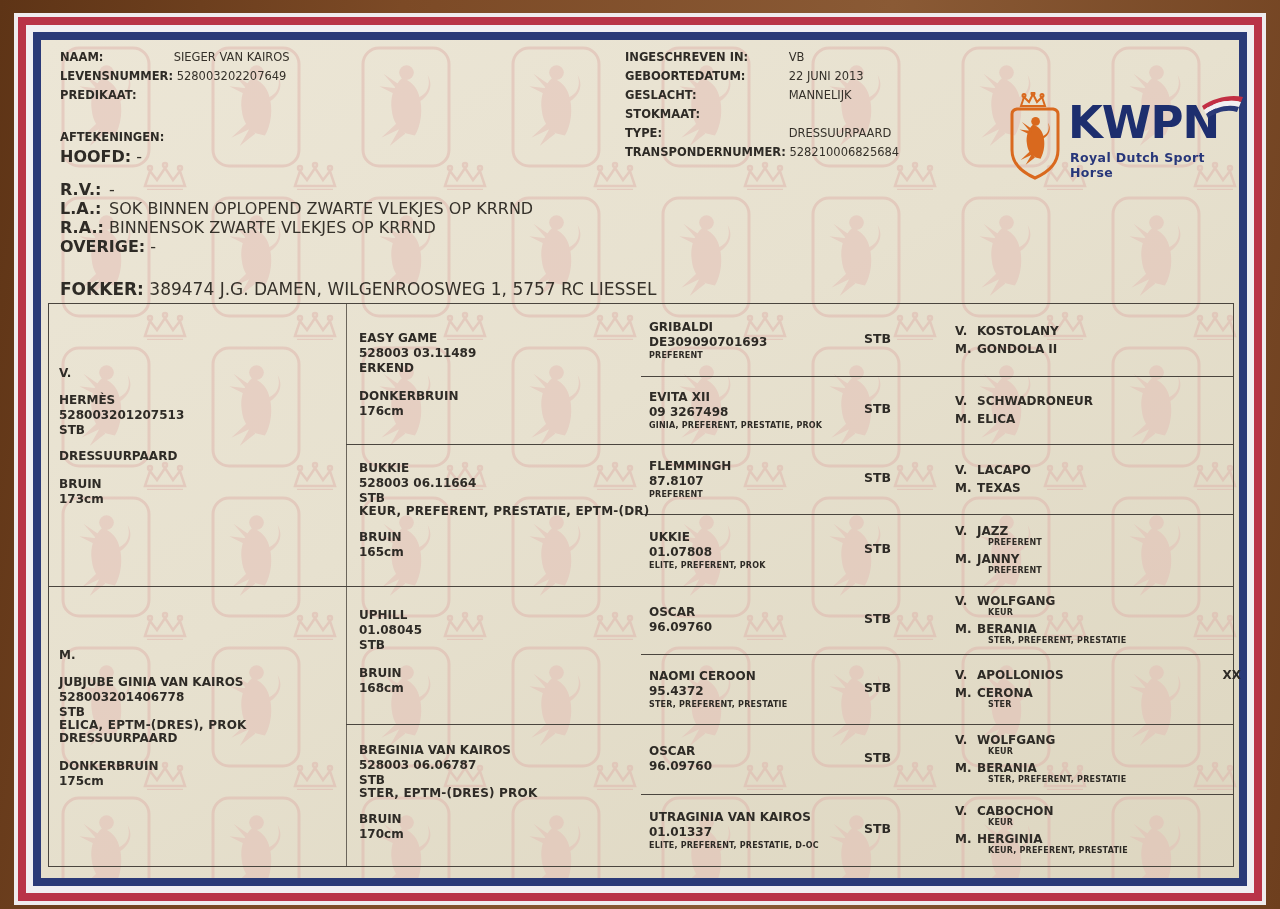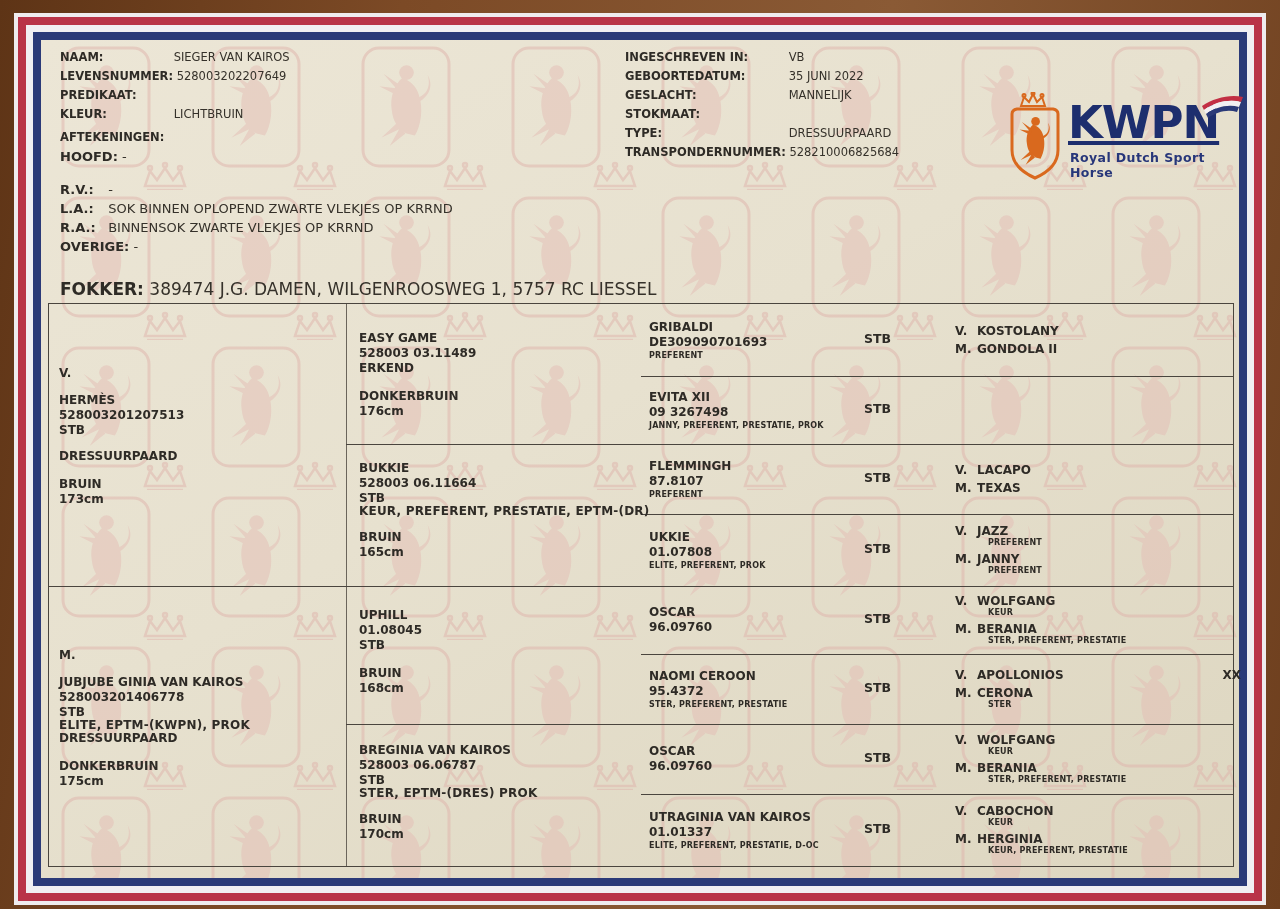--- a/index.html
+++ b/index.html
@@ -13,32 +13,32 @@
   .content{position:absolute;inset:0;}
 
   
   .hblock-left{position:absolute;left:19px;top:8px;width:560px;}
   .hblock-right{position:absolute;left:584px;top:8px;width:390px;}
   .hrow{line-height:19px;white-space:nowrap;font-size:11.5px;}
   .hlabel{display:inline-block;min-width:110px;font-weight:700;}
   .rlabel{display:inline-block;min-width:160px;font-weight:700;}
   .hvalue{font-weight:400;color:#35312a;}
   .section-title{position:absolute;left:19px;font-weight:700;font-size:11.5px;line-height:19px;}
-  .mrow{line-height:19px;font-size:13px;white-space:nowrap;}
+  .mrow{line-height:19px;font-size:16px;white-space:nowrap;}
   .mlabel{display:inline-block;min-width:44px;font-weight:700;}
   .markings-a{position:absolute;left:19px;top:107px;}
   .markings-b{position:absolute;left:19px;top:140px;}
   .fokker{position:absolute;left:19px;top:239px;font-size:17px;white-space:nowrap;}
   .flabel{display:inline-block;min-width:68px;font-weight:700;}
 
   
   .logo{position:absolute;left:963px;top:52px;width:235px;height:92px;}
   .logo-shield{position:absolute;left:0;top:0;}
   .logo-kwpn{position:absolute;left:64px;top:8px;font-size:45px;font-weight:700;letter-spacing:-1px;
-             color:#1d2e6e;line-height:46px;text-decoration:underline;}
+             color:#1d2e6e;line-height:46px;}
   .logo-tag{position:absolute;left:66px;top:58px;font-size:12.5px;font-weight:700;color:#27367a;letter-spacing:.4px;}
   .logo-swoosh{position:absolute;left:196px;top:2px;}
 
   
   .ptable{position:absolute;left:7px;top:263px;width:1184px;height:562px;border:1px solid #4a453e;}
   .hline{position:absolute;height:1px;background:#4a453e;right:0;}
   .vline{position:absolute;width:1px;background:#6b655b;top:0;bottom:0;left:297px;}
   .pline1{top:72px;left:592px;}
   .pline2{top:140px;left:297px;}
   .pline3{top:210px;left:592px;}
@@ -119,24 +119,20 @@
           <span class="hvalue">SIEGER VAN KAIROS</span>
         </div>
         <div class="hrow">
           <span class="hlabel">LEVENSNUMMER:</span>
           <span class="hvalue">528003202207649</span>
         </div>
         <div class="hrow">
           <span class="hlabel">PREDIKAAT:</span>
           <span class="hvalue"></span>
         </div>
-        <div class="hrow">
-          <span class="hlabel">KLEUR:</span>
-          <span class="hvalue">LICHTBRUIN</span>
-        </div>
       </div>
 
       <div class="section-title" style="top:88px">AFTEKENINGEN:</div>
 
       <div class="markings-a">
         <div class="mrow">
           <span class="mlabel">HOOFD:</span>
           <span class="hvalue">-</span>
         </div>
       </div>
@@ -165,21 +161,21 @@
         <span class="hvalue">389474 J.G. DAMEN, WILGENROOSWEG 1, 5757 RC LIESSEL</span>
       </div>
 
       <div class="hblock-right">
         <div class="hrow">
           <span class="rlabel">INGESCHREVEN IN:</span>
           <span class="hvalue">VB</span>
         </div>
         <div class="hrow">
           <span class="rlabel">GEBOORTEDATUM:</span>
-          <span class="hvalue">35 JUNI 2022</span>
+          <span class="hvalue">22 JUNI 2013</span>
         </div>
         <div class="hrow">
           <span class="rlabel">GESLACHT:</span>
           <span class="hvalue">MANNELIJK</span>
         </div>
         <div class="hrow">
           <span class="rlabel">STOKMAAT:</span>
           <span class="hvalue"></span>
         </div>
         <div class="hrow">
@@ -236,21 +232,21 @@
 
           <div class="type-line">DRESSUURPAARD</div>
           <div class="color-line">BRUIN</div>
           <div>173cm</div>
         </div>
         <div class="blk m-block">
           <div class="role">M.</div>
           <div>JUBJUBE GINIA VAN KAIROS</div>
           <div>528003201406778</div>
           <div>STB</div>
-          <div class="pred">ELITE, EPTM-(KWPN), PROK</div>
+          <div class="pred">ELICA, EPTM-(DRES), PROK</div>
           <div>DRESSUURPAARD</div>
           <div class="color-line">DONKERBRUIN</div>
           <div>175cm</div>
         </div>
 
         <div class="blk gp0">
           <div>EASY GAME</div>
           <div>528003 03.11489</div>
           <div>ERKEND</div>
 
@@ -298,23 +294,33 @@
               <div class="e-name"><span class="e-prefix">M.</span><span>GONDOLA II</span></div>
 
             </div>
           </div>
         </div>
 
         <div class="prow prow1">
           <div class="gg">
             <div>EVITA XII</div>
             <div>09 3267498</div>
-            <div class="pred">JANNY, PREFERENT, PRESTATIE, PROK</div>
-          </div>
-          <div class="gg-book">STB</div>
+            <div class="pred">GINIA, PREFERENT, PRESTATIE, PROK</div>
+          </div>
+          <div class="gg-book">STB</div>
+          <div class="g4">
+            <div class="entry">
+              <div class="e-name"><span class="e-prefix">V.</span><span>SCHWADRONEUR</span></div>
+
+            </div>
+            <div class="entry">
+              <div class="e-name"><span class="e-prefix">M.</span><span>ELICA</span></div>
+
+            </div>
+          </div>
         </div>
 
         <div class="prow prow2">
           <div class="gg">
             <div>FLEMMINGH</div>
             <div>87.8107</div>
             <div class="pred">PREFERENT</div>
           </div>
           <div class="gg-book">STB</div>
           <div class="g4">

